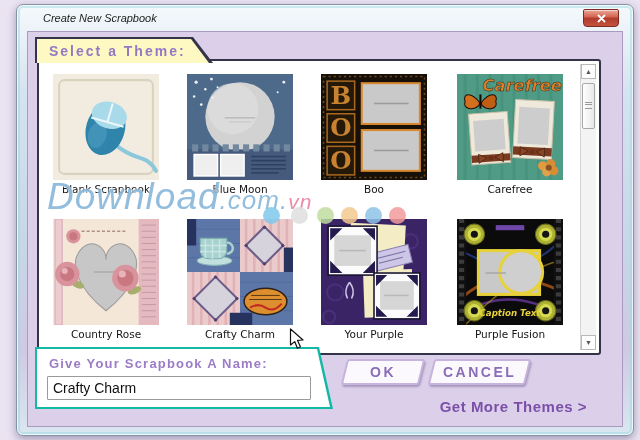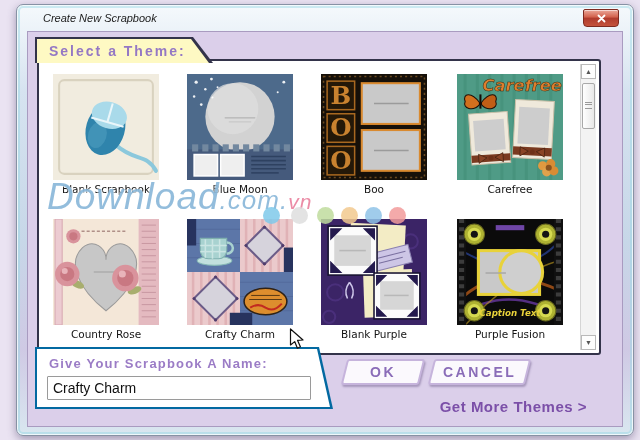--- a/index.html
+++ b/index.html
@@ -77,21 +77,21 @@
     background:linear-gradient(90deg,#FFFFFF,#E8E8E8);
     border:1px solid #A9A9A9;border-radius:2px;box-sizing:border-box;cursor:grab;
   }
   .sb-grip{margin:18px auto 0;width:7px;height:5px;
     border-top:1px solid #9a9a9a;border-bottom:1px solid #9a9a9a;}
   .sb-grip::after{content:"";display:block;height:1px;margin-top:1px;background:#9a9a9a;}
   
   .name-panel{
     position:absolute;left:8px;top:316px;width:298px;height:62px;z-index:2;
     clip-path:polygon(0 0,284px 0,298px 100%,0 100%);
-    background:#0369a1;filter:drop-shadow(2px 3px 2px rgba(80,60,110,.45));
+    background:#14b8a6;filter:drop-shadow(2px 3px 2px rgba(80,60,110,.45));
   }
   .name-panel-in{
     position:absolute;left:2px;top:2px;right:2px;bottom:2px;
     clip-path:polygon(0 0,280px 0,293px 100%,0 100%);
     background:#FFFFFF;
   }
   .name-label{
     position:absolute;left:12px;top:7px;font-size:13px;font-weight:bold;
     letter-spacing:1.2px;color:#9B7CC6;white-space:nowrap;
   }
@@ -424,21 +424,21 @@
               <line x1="18" y1="31" x2="44" y2="31" stroke="#B8B8B8" stroke-width="1.5"></line>
             </g>
             <g>
               <rect x="52" y="53" width="45" height="45" fill="#FBFBFB" stroke="#15102E" stroke-width="1.5"></rect>
               <rect x="58" y="61" width="33" height="28" fill="#D6D6D6"></rect>
               <path d="M54 55 h11 l-11 11 z M95 55 v11 l-11 -11 z M54 96 h11 l-11 -11 z M95 96 v-11 l-11 11 z" fill="#241A4E"></path>
               <line x1="62" y1="75" x2="86" y2="75" stroke="#B8B8B8" stroke-width="1.5"></line>
             </g>
           </svg>
         </div>
-        <div class="thumb-label">Blank Purple</div>
+        <div class="thumb-label">Your Purple</div>
       </div>
 
       <div class="cell c4 r2">
         <div class="thumb">
           <svg viewBox="0 0 104 104">
             <rect width="104" height="104" fill="#0B0B0B"></rect>
             <path d="M0 82 Q40 40 104 72" stroke="#B05818" stroke-width="3" fill="none" opacity="0.8"></path>
             <path d="M0 96 Q50 62 104 96" stroke="#6838A0" stroke-width="2.5" fill="none" opacity="0.8"></path>
             <path d="M0 28 Q60 68 104 18" stroke="#3050B8" stroke-width="2" fill="none" opacity="0.6"></path>
             <path d="M8 104 Q60 50 104 40" stroke="#C8A020" stroke-width="1.5" fill="none" opacity="0.6"></path>

